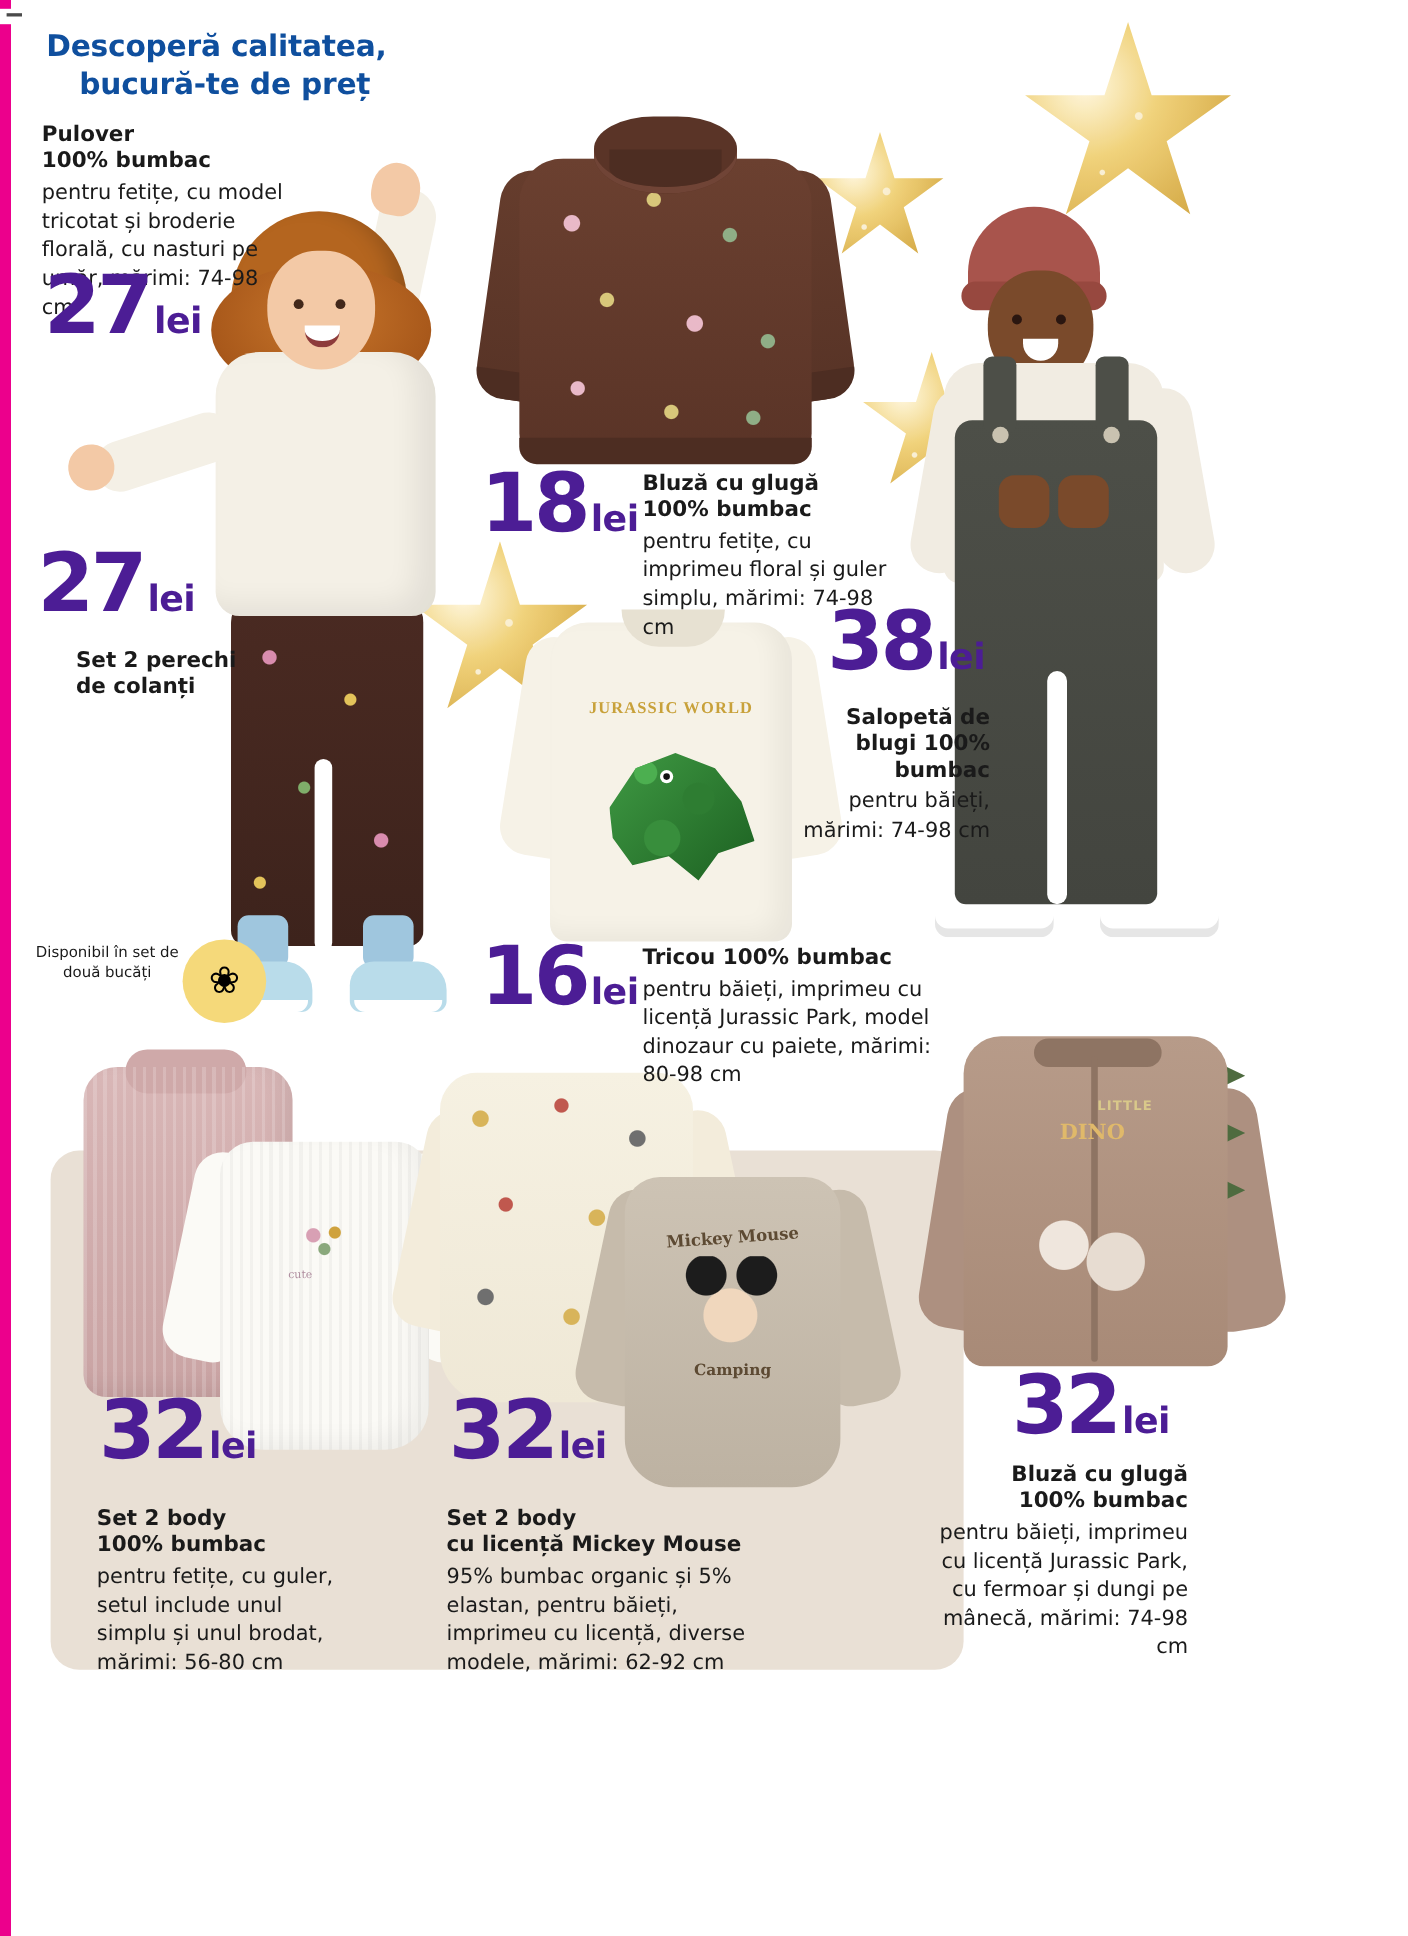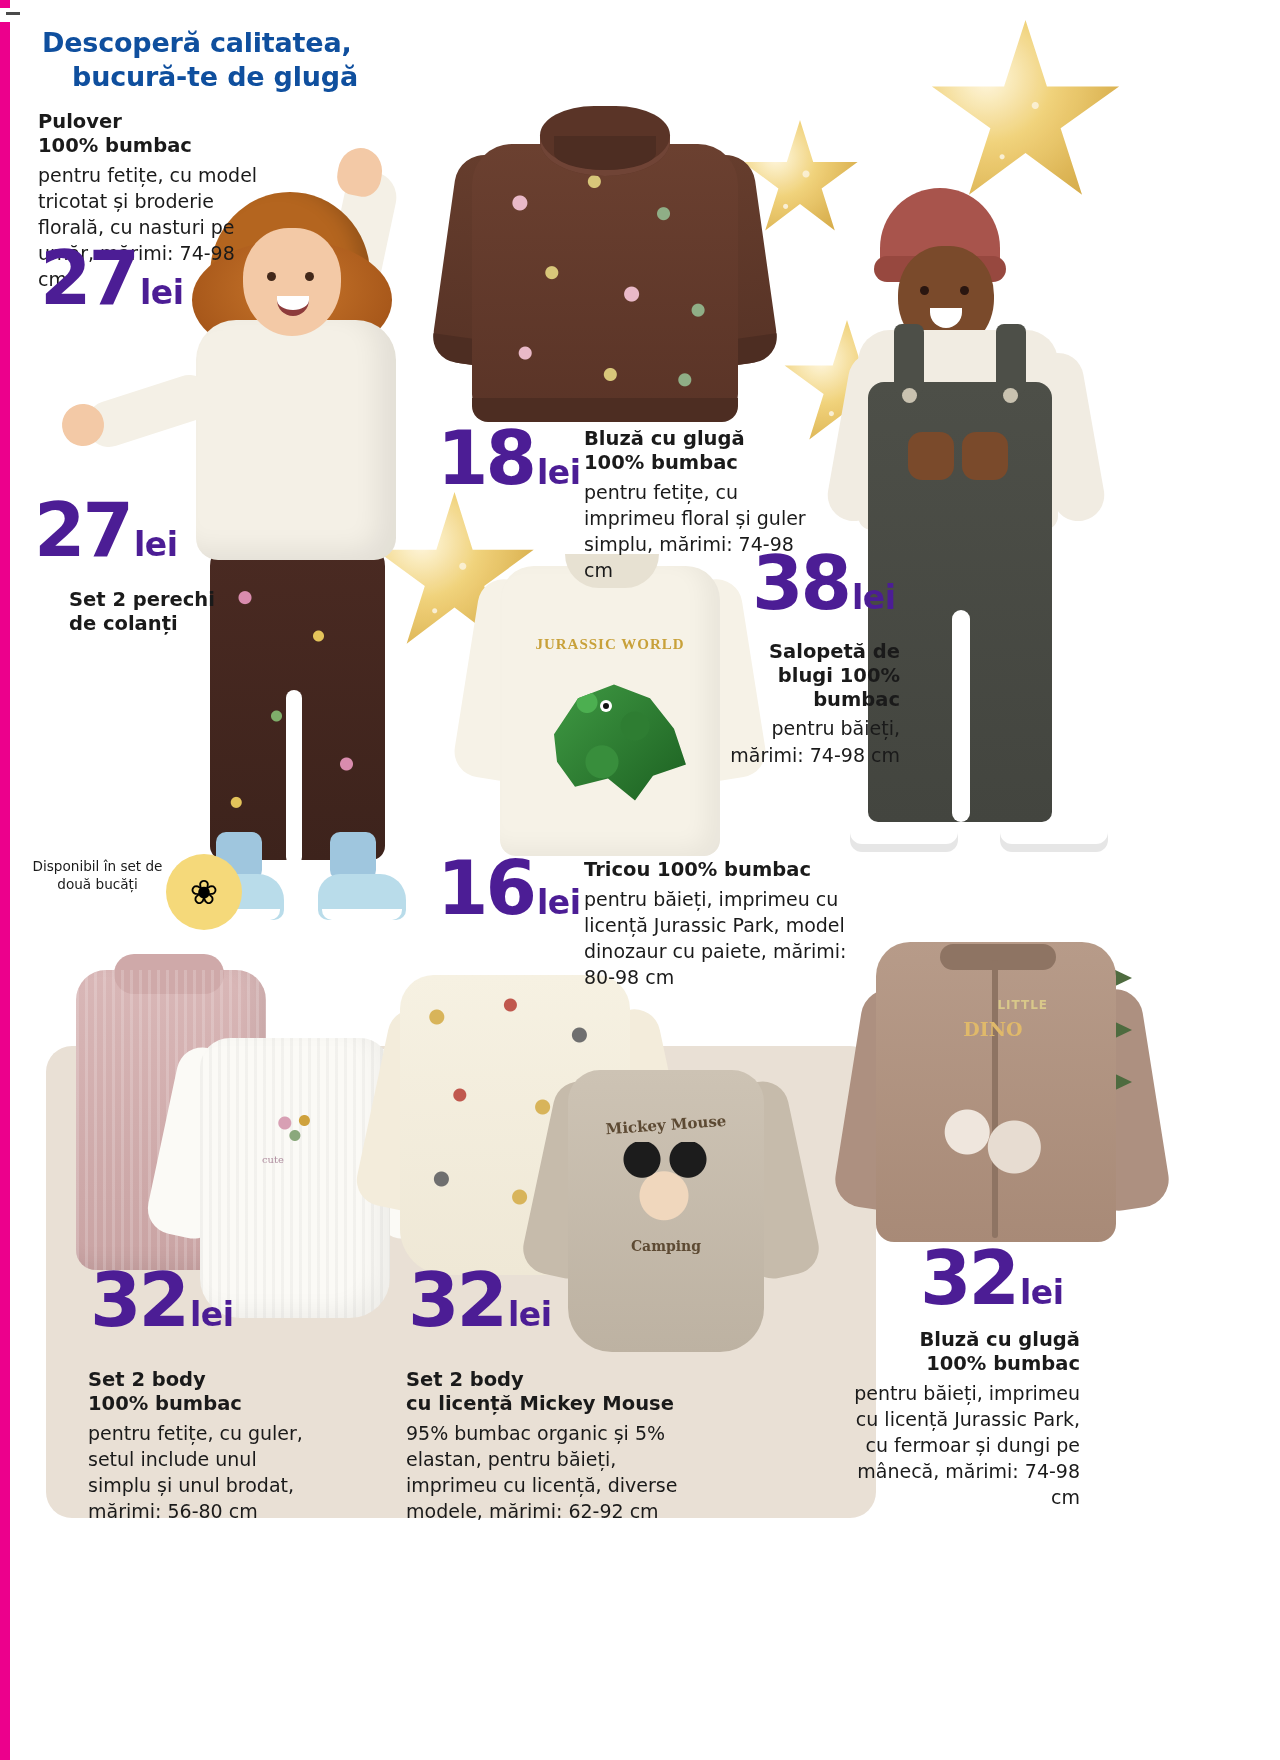--- a/index.html
+++ b/index.html
@@ -348,21 +348,21 @@
   <div class="edge-notch"></div>
   <div class="edge-dash"></div>
 
   <div class="star" style="left:740px; top:120px; width:120px; height:120px;"></div>
   <div class="star" style="left:928px; top:20px; width:195px; height:190px;"></div>
   <div class="star" style="left:782px; top:320px; width:130px; height:130px;"></div>
   <div class="star" style="left:372px; top:492px; width:165px; height:165px;"></div>
 
   <div class="headline">
     <span>Descoperă calitatea,</span>
-    <span class="l2">bucură-te de glugă</span>
+    <span class="l2">bucură-te de preț</span>
   </div>
 
   <div class="art">
     <div class="girl-legs"></div>
     <div class="girl-gap"></div>
     <div class="girl-sock l"></div>
     <div class="girl-sock r"></div>
     <div class="girl-shoe l"></div>
     <div class="girl-shoe r"></div>
     <div class="girl-arm-up"></div>

